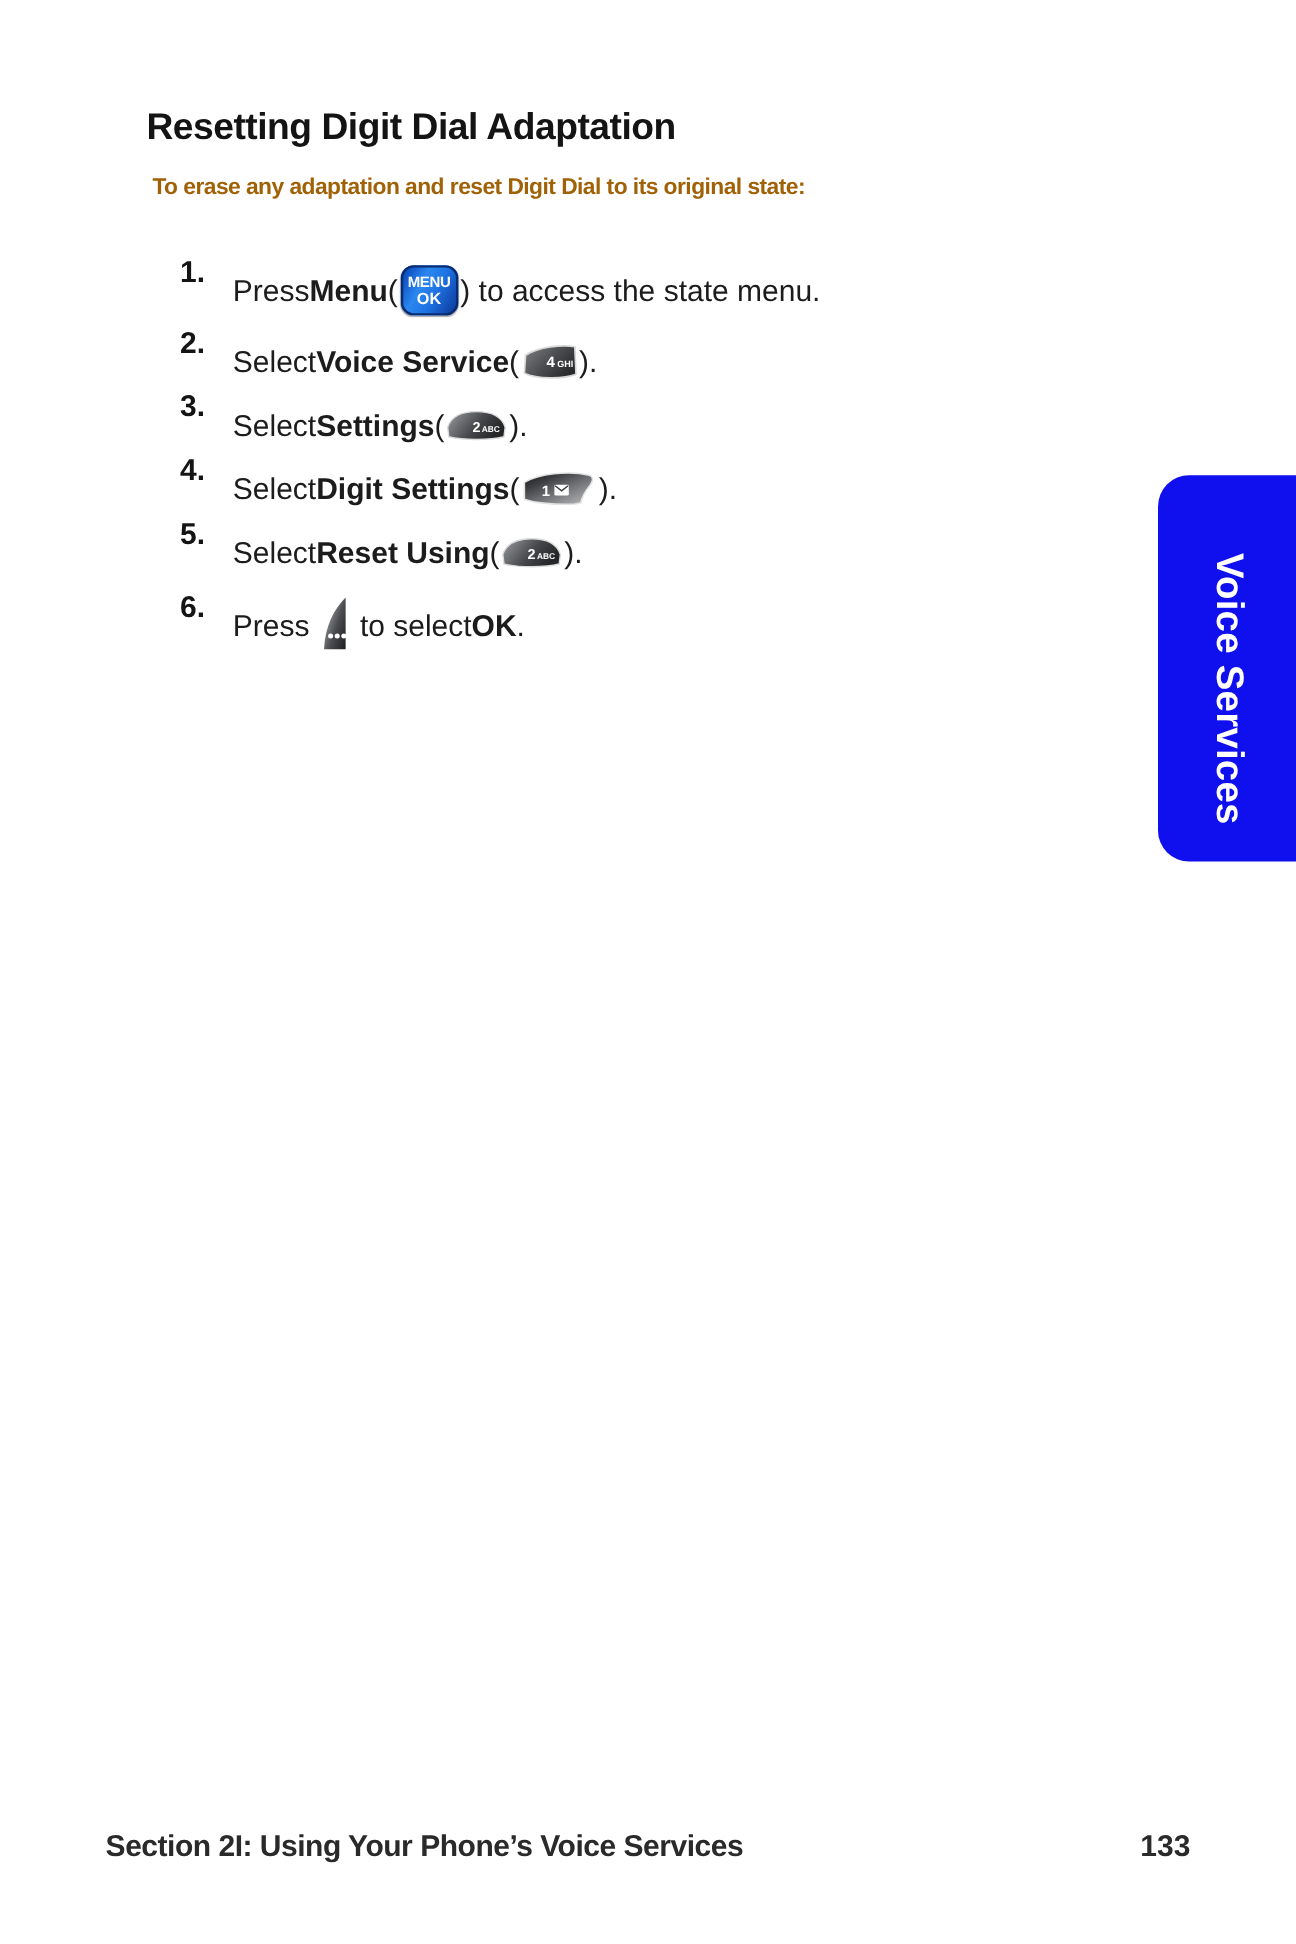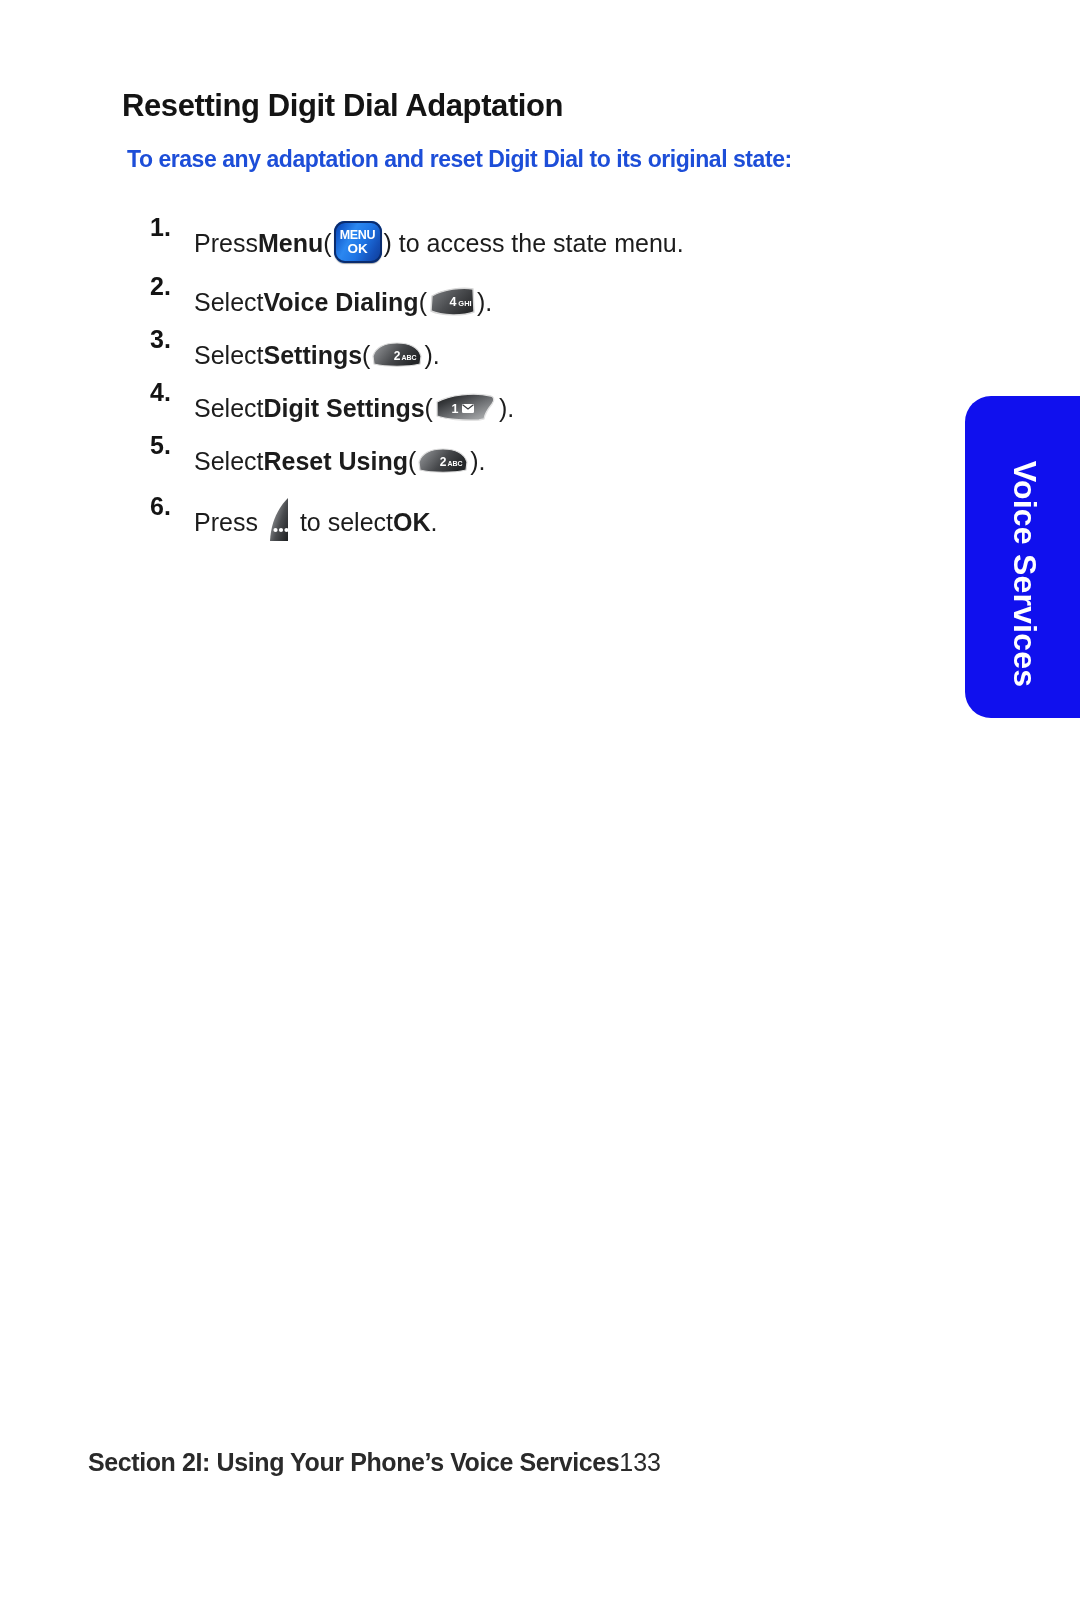--- a/index.html
+++ b/index.html
@@ -32,24 +32,24 @@
     font-weight: bold;
     letter-spacing: -0.4px;
     color: #141414;
     white-space: nowrap;
   }
 
   .subheading {
     position: absolute;
     left: 127px;
     top: 146px;
-    font-size: 23px;
+    font-size: 19px;
     font-weight: bold;
     letter-spacing: -0.45px;
-    color: #1d4ed8;
+    color: #a16207;
     white-space: nowrap;
   }
 
   
   .steps {
     position: absolute;
     left: 150px;
     top: 205px;
     width: 780px;
   }
@@ -155,35 +155,36 @@
     letter-spacing: 0.2px;
     white-space: nowrap;
     padding-left: 34px;
     box-sizing: border-box;
   }
 
   
   .footer {
     position: absolute;
     left: 88px;
-    top: 1448px;
+    top: 1525px;
     width: 904px;
     display: flex;
     align-items: baseline;
+    justify-content: space-between;
   }
   .footer-left {
     font-size: 25px;
     font-weight: bold;
     letter-spacing: -0.4px;
     color: #2a2a2a;
     white-space: nowrap;
   }
   .footer-page {
     font-size: 25px;
-    font-weight: normal;
+    font-weight: bold;
     color: #2a2a2a;
   }
 </style>
 </head>
 <body>
 
 <div id="page">
 
   <div class="heading">Resetting Digit Dial Adaptation</div>
   <div class="subheading">To erase any adaptation and reset Digit Dial to its original state:</div>
@@ -203,21 +204,21 @@
           </span>
         </span>
         <span class="paren">) to access the state menu.</span>
       </span>
     </div>
 
     <div class="step s2">
       <span class="step-num">2.</span>
       <span class="step-text">
         <span>Select </span>
-        <b>Voice Dialing</b>
+        <b>Voice Service</b>
         <span class="paren"> (</span>
         <span class="keywrap">
           <svg class="key-svg" width="50" height="34" viewBox="0 0 50 34">
             <defs>
               <linearGradient id="g4" x1="0" y1="0" x2="1" y2="0.6">
                 <stop offset="0" stop-color="#8f9092"></stop>
                 <stop offset="0.18" stop-color="#6e7073"></stop>
                 <stop offset="0.55" stop-color="#4c4e51"></stop>
                 <stop offset="1" stop-color="#2a2b2d"></stop>
               </linearGradient>

